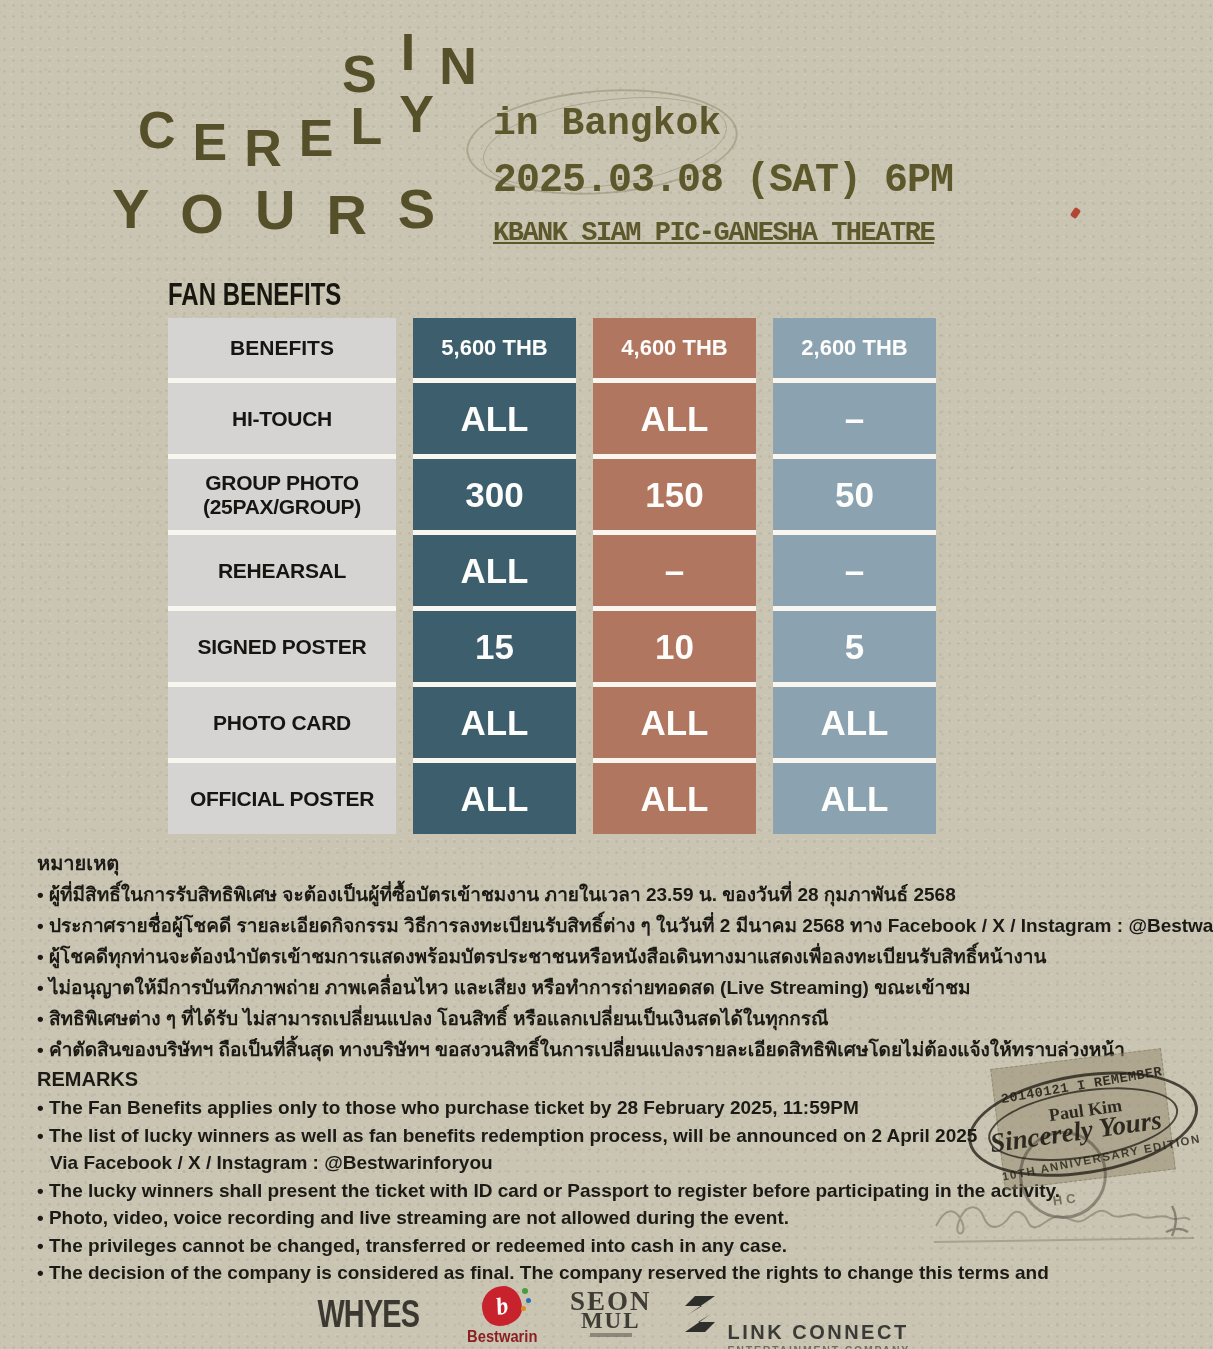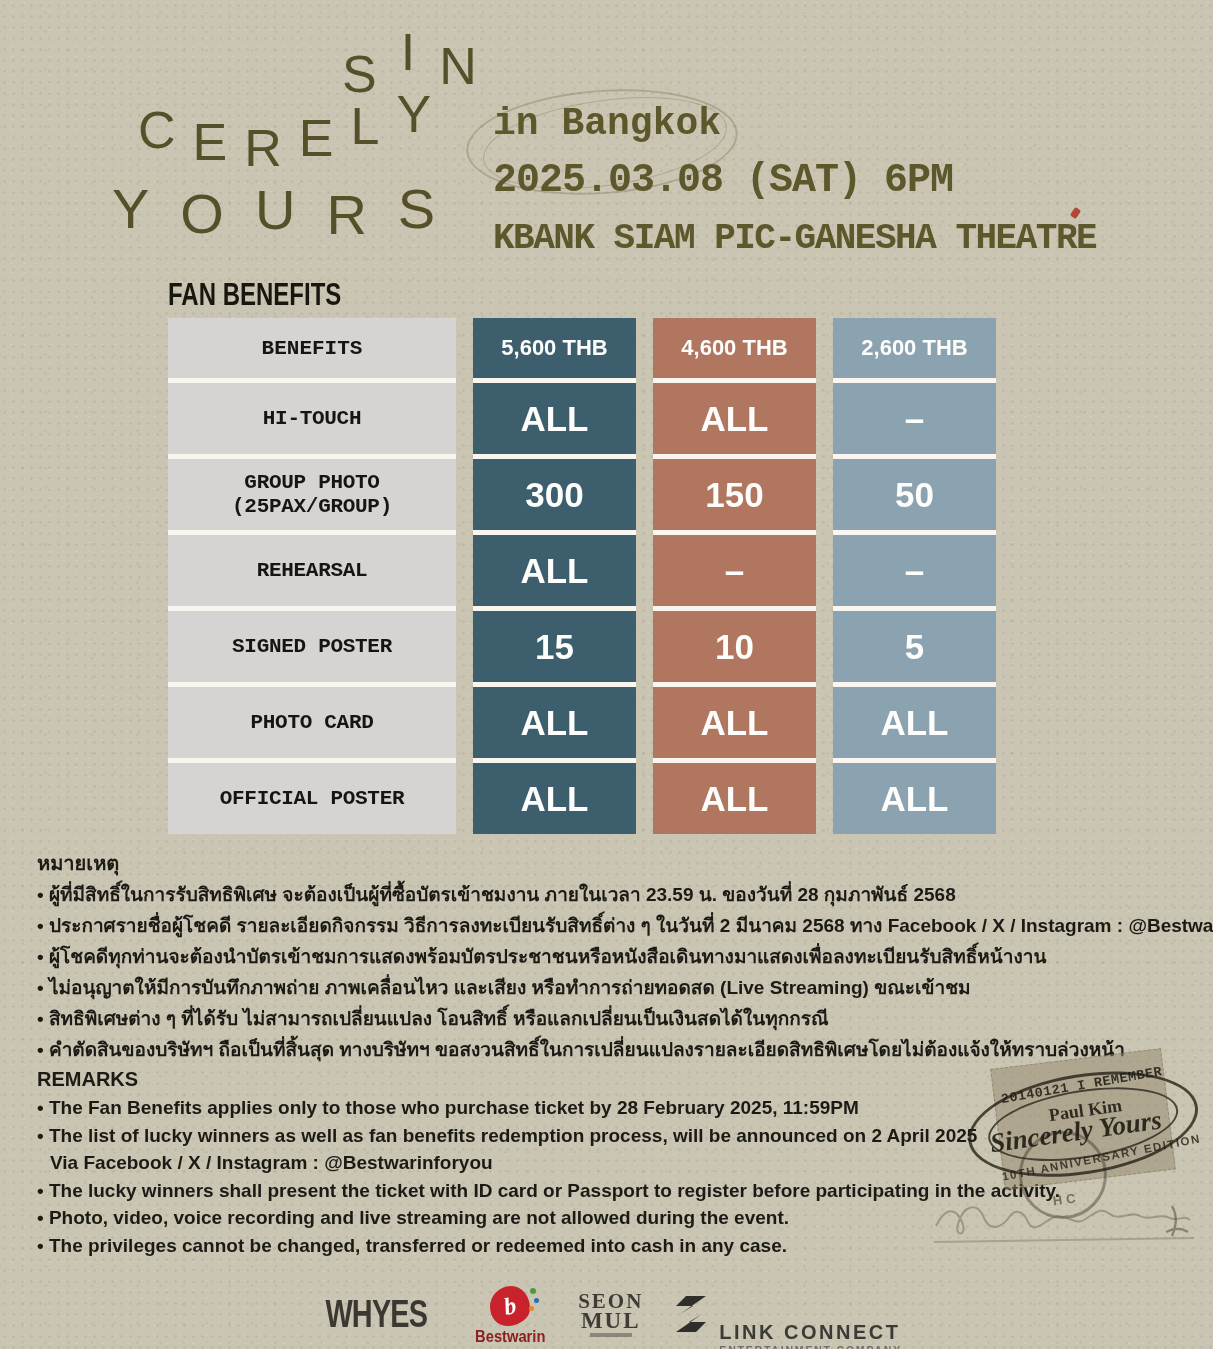--- a/index.html
+++ b/index.html
@@ -11,21 +11,21 @@
       radial-gradient(rgba(110,104,84,.13) 1px, transparent 1.4px),
       radial-gradient(rgba(255,255,248,.14) 1px, transparent 1.3px),
       radial-gradient(rgba(90,85,65,.08) 1.4px, transparent 1.8px);
     background-size: 9px 11px, 13px 9px, 23px 19px;
     background-position: 0 0, 5px 7px, 11px 3px;
     overflow:hidden;
     font-family:"Liberation Sans","DejaVu Sans",sans-serif;
   }
 
   
-  .title-line { position:absolute; color:#56502a; font-weight:400; white-space:nowrap; }
+  .title-line { position:absolute; color:#56502a; font-weight:700; white-space:nowrap; }
   .title-line span { display:inline-block; }
   .t-sin    { left:342px; top:34px;  font-size:52px; }
   .t-sin span    { margin-right:24px; }
   .t-cerely { left:138px; top:100px; font-size:52px; }
   .t-cerely span { margin-right:17px; }
   .t-yours  { left:112px; top:178px; font-size:56px; }
   .t-yours span  { margin-right:31px; }
   .t-sin span:nth-child(1){ transform:translateY(10px); }
   .t-sin span:nth-child(2){ transform:translateY(-12px); }
   .t-sin span:nth-child(3){ transform:translateY(2px); }
@@ -38,38 +38,38 @@
   .t-yours span:nth-child(1){ transform:translateY(-2px); }
   .t-yours span:nth-child(2){ transform:translateY(3px); }
   .t-yours span:nth-child(3){ transform:translateY(-1px); }
   .t-yours span:nth-child(4){ transform:translateY(4px); }
   .t-yours span:nth-child(5){ transform:translateY(-2px); }
 
   
   .mono { position:absolute; left:493px; color:#5d572c; font-family:"Liberation Mono","DejaVu Sans Mono",monospace; font-weight:700; white-space:nowrap; }
   .loc      { top:102px; font-size:38px; }
   .datetime { top:158px; font-size:40px; letter-spacing:-1px; }
-  .venue    { top:218px; font-size:36px; letter-spacing:-1.5px; }
+  .venue    { top:218px; font-size:27px; letter-spacing:-1.5px;text-decoration:underline; }
 
   .sketch-ellipse { position:absolute; border:2px solid rgba(110,103,73,.32); border-radius:50%; }
   .el-outer { left:466px; top:90px;  width:272px; height:104px; transform:rotate(-4deg); }
   .el-inner { left:482px; top:100px; width:246px; height:86px;  transform:rotate(-8deg); border-width:1.5px; }
 
   .red-speck { position:absolute; left:1072px; top:208px; width:7px; height:10px; background:#ae3020; border-radius:2px; transform:rotate(35deg); opacity:.85; }
 
   
   .fb-heading { position:absolute; left:168px; top:277px; font-size:30px; font-weight:700; color:#17160f; transform:scaleX(.8) scaleY(1.05); transform-origin:left top; letter-spacing:0; white-space:nowrap; }
 
   
   .table { position:absolute; left:168px; top:318px; display:flex; gap:17px; }
   .col { display:flex; flex-direction:column; gap:5px; background:#f8f6ee; }
   .cell { display:flex; flex-direction:column; align-items:center; justify-content:center; text-align:center; }
   .cell.head { height:60px; }
   .cell.body { height:71px; }
-  .col-label { width:288px;font-family:Liberation Mono, monospace; }
+  .col-label { width:228px; }
   .col-label .cell { background:#d5d4d2; color:#161511; }
   .col-label .head { font-size:21px; font-weight:700; }
   .col-label .body { font-size:21px; font-weight:700; line-height:24px; letter-spacing:-.3px; }
   .col-a .cell { background:#3d5e6d; }
   .col-b .cell { background:#b1765f; }
   .col-c .cell { background:#8ba2b0; }
   .col-val { width:163px; }
   .col-val .cell { color:#fdfdfb; }
   .col-val .head { font-size:22px; font-weight:700; }
   .col-val .body { font-size:35px; font-weight:700; }
@@ -100,21 +100,21 @@
   .whyes { font-size:37px; font-weight:700; color:#3a3831; transform:scaleX(.78) scaleY(1.05); letter-spacing:-1px; }
   .bestwarin { display:flex; flex-direction:column; align-items:center; margin-top:4px; }
   .bw-mark { position:relative; width:40px; height:40px; background:#c8232c; border-radius:54% 46% 58% 42% / 52% 56% 44% 48%; display:flex; align-items:center; justify-content:center; }
   .bw-mark b { color:#fff; font-size:24px; font-family:"Liberation Serif",serif; font-style:italic; transform:rotate(-12deg); }
   .bw-dot { position:absolute; border-radius:50%; }
   .bw-d1 { width:6px; height:6px; background:#4a9b3c; right:-6px; top:2px; }
   .bw-d2 { width:5px; height:5px; background:#2b6fb5; right:-9px; top:12px; }
   .bw-d3 { width:5px; height:5px; background:#e08a1e; right:-4px; top:20px; }
   .bw-name { font-size:16px; font-weight:700; color:#8c1f22; margin-top:2px; transform:scaleX(.92); }
   .seonmul { text-align:center; color:#3f3c36; font-family:"Liberation Serif","DejaVu Serif",serif; font-weight:700; }
-  .seonmul .l1 { font-size:21px; letter-spacing:2px; line-height:19px; }
+  .seonmul .l1 { font-size:27px; letter-spacing:2px; line-height:19px; }
   .seonmul .l2 { font-size:23px; letter-spacing:2px; line-height:19px; }
   .seonmul .tagline { margin:3px auto 0; width:42px; height:4px; background:rgba(63,60,54,.45); }
   .linkconnect { display:flex; align-items:center; gap:10px; }
   .lc-text .l1 { font-size:20px; font-weight:700; letter-spacing:2.5px; color:#3a3a36; white-space:nowrap;margin-top:48px; }
   .lc-text .l2 { font-size:10.5px; font-weight:700; letter-spacing:1.8px; color:#6f6e66; white-space:nowrap; }
 </style>
 </head>
 <body>
 
 <div id="canvas">
@@ -197,20 +197,21 @@
     <div class="note-line">• ไม่อนุญาตให้มีการบันทึกภาพถ่าย ภาพเคลื่อนไหว และเสียง หรือทำการถ่ายทอดสด (Live Streaming) ขณะเข้าชม</div>
     <div class="note-line">• สิทธิพิเศษต่าง ๆ ที่ได้รับ ไม่สามารถเปลี่ยนแปลง โอนสิทธิ์ หรือแลกเปลี่ยนเป็นเงินสดได้ในทุกกรณี</div>
     <div class="note-line">• คำตัดสินของบริษัทฯ ถือเป็นที่สิ้นสุด ทางบริษัทฯ ขอสงวนสิทธิ์ในการเปลี่ยนแปลงรายละเอียดสิทธิพิเศษโดยไม่ต้องแจ้งให้ทราบล่วงหน้า</div>
     <div class="note-line remarks-heading">REMARKS</div>
     <div class="note-line en">• The Fan Benefits applies only to those who purchase ticket by 28 February 2025, 11:59PM</div>
     <div class="note-line en">• The list of lucky winners as well as fan benefits redemption process, will be announced on 2 April 2025</div>
     <div class="note-line en indent">Via Facebook / X / Instagram : @Bestwarinforyou</div>
     <div class="note-line en">• The lucky winners shall present the ticket with ID card or Passport to register before participating in the activity.</div>
     <div class="note-line en">• Photo, video, voice recording and live streaming are not allowed during the event.</div>
     <div class="note-line en">• The privileges cannot be changed, transferred or redeemed into cash in any case.</div>
+    <div class="note-line en">• The decision of the company is considered as final. The company reserved the rights to change this terms and</div>
   </div>
 
   <div class="stamp">
     <div class="stamp-rect"></div>
     <div class="postmark">
       <div class="postmark-text">HC</div>
     </div>
     <div class="stamp-oval-outer"></div>
     <div class="stamp-oval-inner"></div>
     <div class="stamp-top">20140121 I REMEMBER</div>

